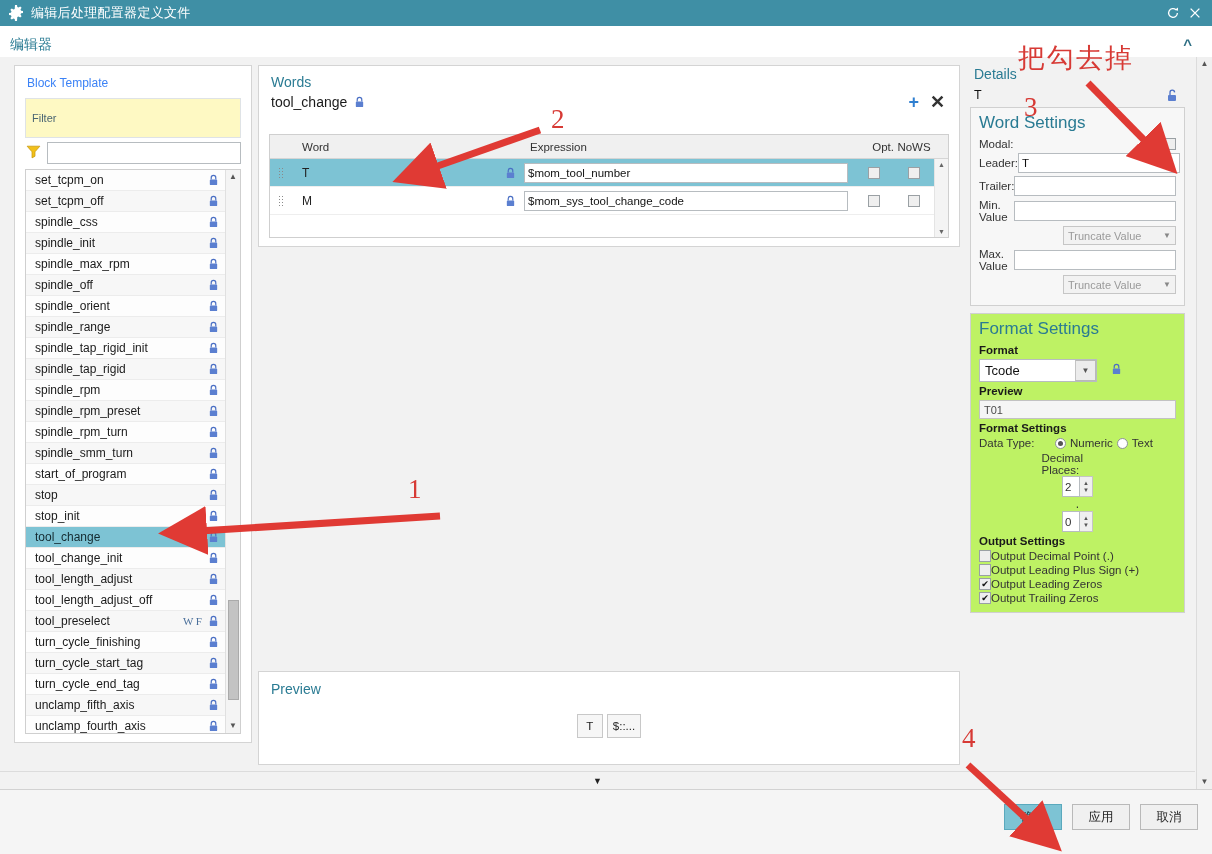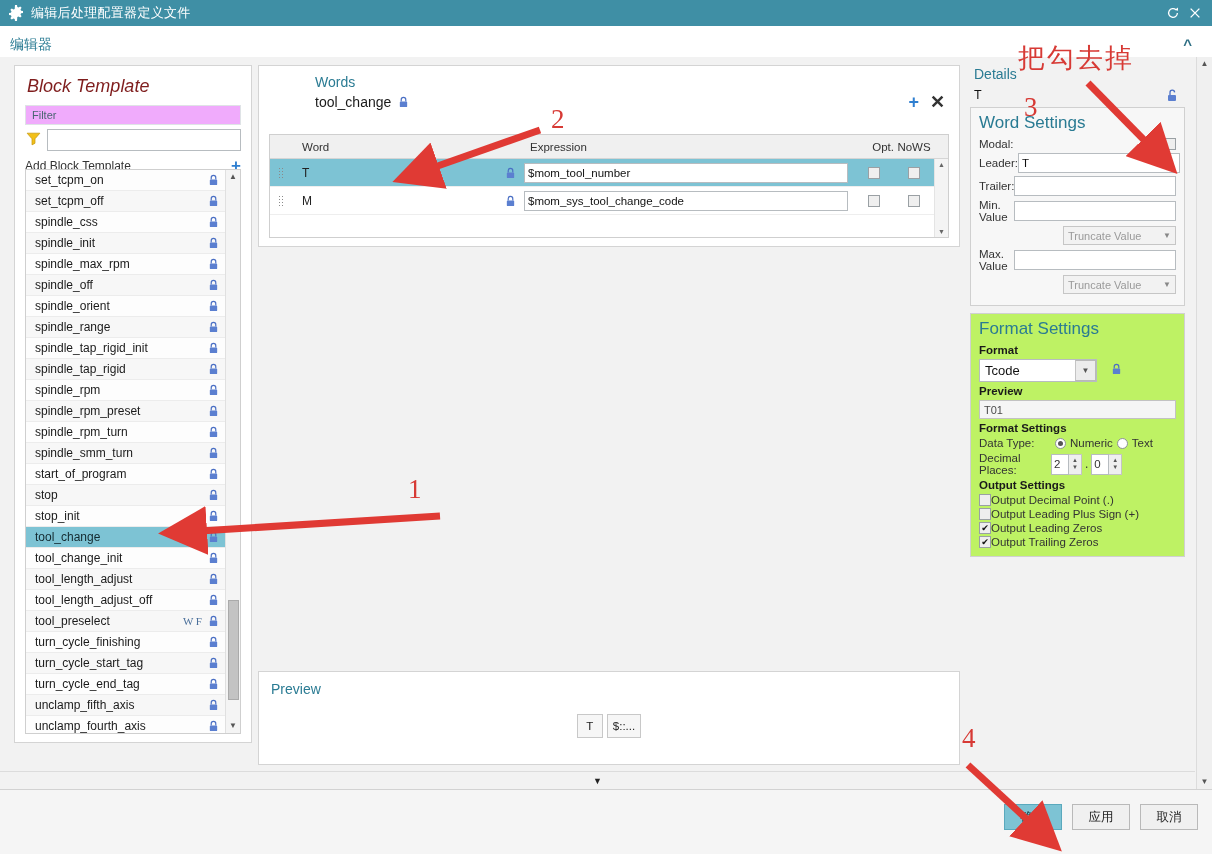--- a/index.html
+++ b/index.html
@@ -49,24 +49,24 @@
   .panes{
     position:absolute; left:0; top:0; right:17px; bottom:0;
     background:#f2f2f2;
   }
 
   
   .block-panel{
     position:absolute;left:14px;top:8px;width:238px;bottom:46px;
     background:#ffffff;border:1px solid #d4d4d4;
   }
-  .panel-title{ color:#7f1d1d;font-size:18px;padding:10px 12px 8px 12px;font-style:italic; }
+  .panel-title{ color:#3b82f6;font-size:12px;padding:10px 12px 8px 12px; }
   .filter-head{
-    margin:0 10px;background:#f0abfc;border:1px solid #dfe3e6;
-    color:#4a6572;font-size:11px;padding:3px 6px;
+    margin:0 10px;background:#fef9c3;border:1px solid #dfe3e6;
+    color:#4a6572;font-size:11px;padding:13px 6px;
   }
   .filter-row{ display:flex;align-items:center;margin:4px 10px 0 10px;gap:5px; }
   .filter-input{
     flex:1;height:22px;border:1px solid #b7bcc0;background:#fff;
     font-family:"Liberation Sans", sans-serif;font-size:12px;padding:0 4px;
   }
   .add-row{ display:flex;align-items:center;margin:8px 10px 4px 10px; }
   .add-row .txt{ font-size:12px;color:#333; }
   .plus{ margin-left:auto;color:#2f7fd0;font-size:17px;line-height:12px;font-weight:bold;cursor:pointer; }
 
@@ -88,21 +88,21 @@
   .list-sb{
     position:absolute;right:0;top:0;bottom:0;width:15px;background:#f4f4f4;border-left:1px solid #e0e0e0;
     display:flex;flex-direction:column;justify-content:space-between;align-items:center;
   }
   .list-sb .arr{ font-size:8px;color:#555;line-height:10px;padding:2px 0; }
   .list-sb .thumb{ position:absolute;left:2px;width:11px;top:430px;height:100px;background:#c3c3c3;border:1px solid #aaa; }
 
   
   .words-panel{
     position:absolute;left:258px;top:8px;right:235px;height:182px;
-    background:#fff;border:1px solid #d4d4d4;padding-left:44px;
+    background:#fff;border:1px solid #d4d4d4;
   }
   .words-head{ padding:8px 12px 2px 12px;color:#2a7b93;font-size:14px; }
   .words-sub{ display:flex;align-items:center;padding:2px 10px 6px 12px; }
   .words-sub .nm{ font-size:14px;color:#1a1a1a; }
   .words-sub .lock{ margin-left:7px;width:11px;height:12px; }
   .words-sub .acts{ margin-left:auto;display:flex;align-items:center;gap:11px;padding-right:4px; }
   .words-sub .acts .ic{ cursor:pointer;font-size:18px;line-height:14px;font-weight:bold; }
   .ic-plus{ color:#2f7fd0; }
   .ic-x{ color:#333;font-size:17px; }
 
@@ -185,21 +185,21 @@
     display:flex;align-items:center;justify-content:center;font-size:8px;color:#555; }
   .prev-in{
     width:100%;height:19px;border:1px solid #c2c2c2;background:#f5f5f5;color:#4a4a4a;
     font-size:11px;display:flex;align-items:center;padding:0 4px;
   }
   .rad-row{ display:flex;align-items:center;font-size:11.5px;color:#333;gap:4px; }
   .rad-row .lb{ width:72px; }
   .rd{ width:11px;height:11px;border:1px solid #8d9397;border-radius:50%;background:#fff;
        display:inline-flex;align-items:center;justify-content:center; }
   .rd.on::after{ content:"";width:5px;height:5px;border-radius:50%;background:#555;display:block; }
-  .dp-row{ display:flex;align-items:center;font-size:11.5px;color:#333;margin-top:3px; }
+  .dp-row{ display:flex;align-items:center;font-size:11.5px;color:#333;margin-top:3px;flex-direction:column; }
   .dp-row .lb{ width:72px; }
   .spin{ display:flex;align-items:center; }
   .spin .v{ width:18px;height:21px;border:1px solid #b7bcc0;background:#fff;font-size:11.5px;
             display:flex;align-items:center;padding-left:2px; }
   .spin .ar{ width:13px;height:21px;border:1px solid #c4c4c4;border-left:none;background:#efefef;
              display:flex;flex-direction:column;justify-content:center;align-items:center;font-size:6px;color:#555;line-height:7px; }
   .dot{ margin:0 3px;font-size:12px; }
   .out-row{ display:flex;align-items:center;font-size:11.5px;color:#333;margin-top:2px;}
   .ocb{ width:12px;height:12px;border:1px solid #9aa0a4;background:#eee;display:flex;
         align-items:center;justify-content:center;font-size:9px;color:#111; }

